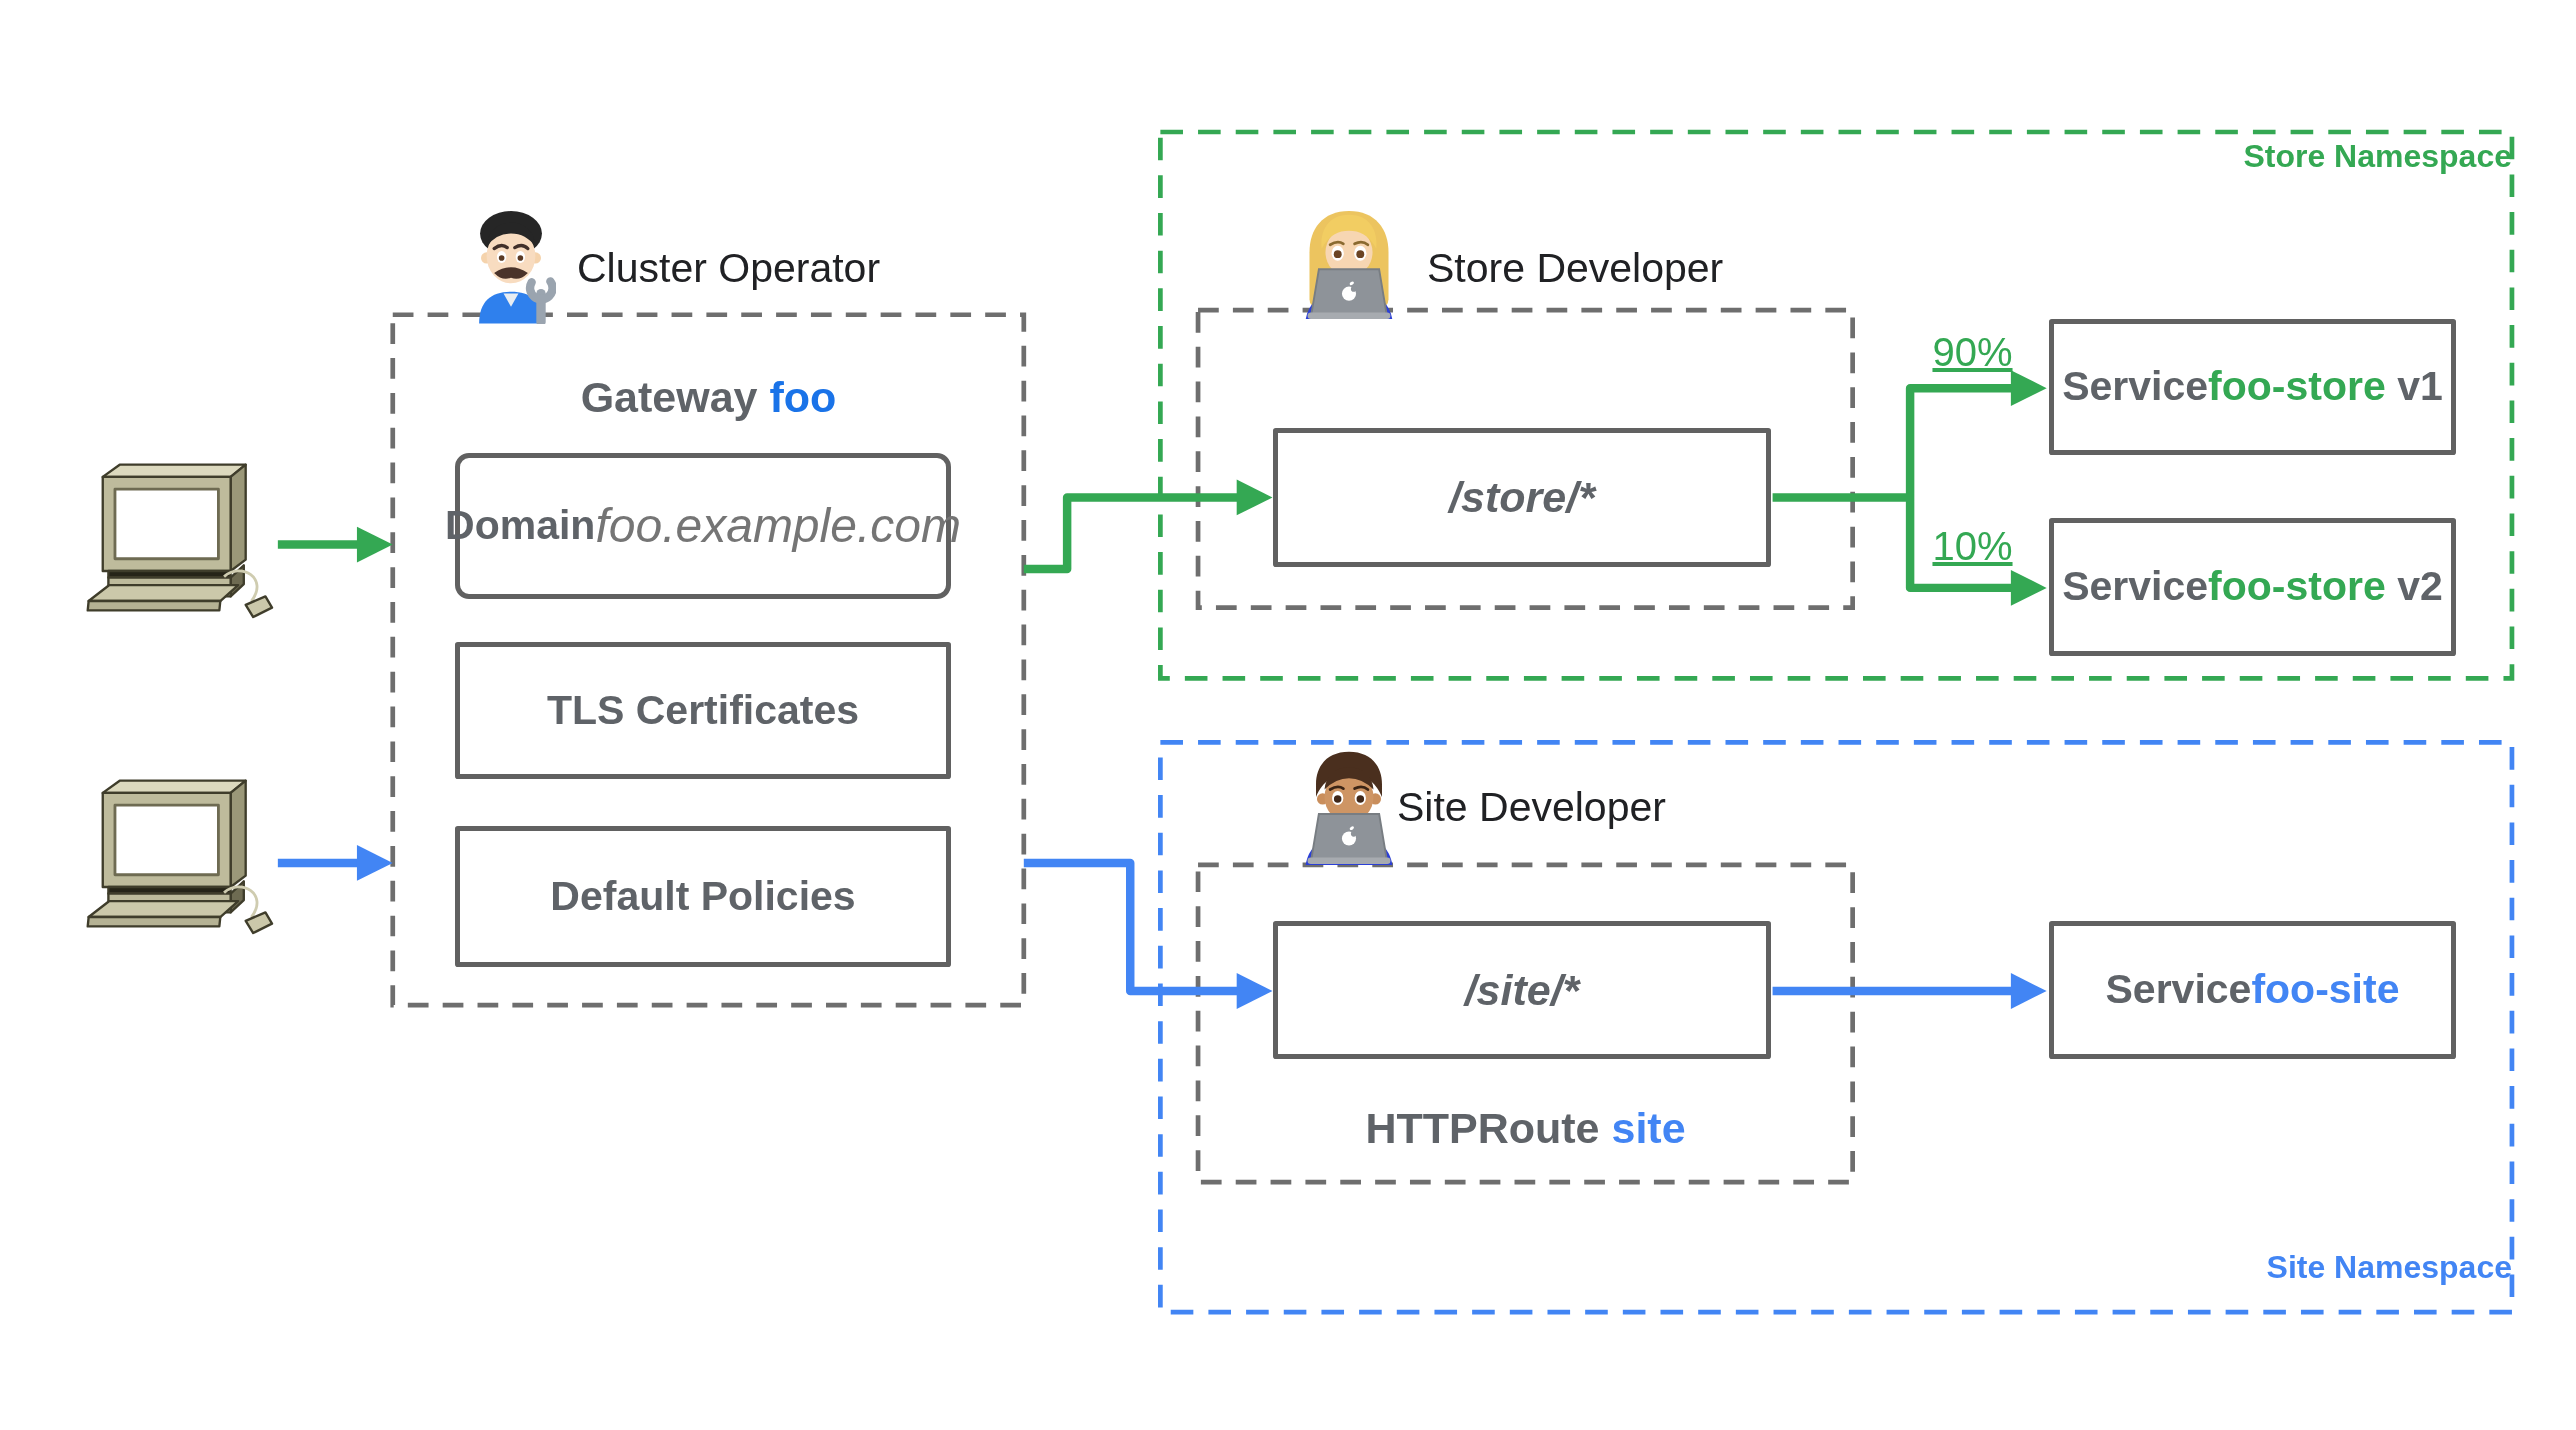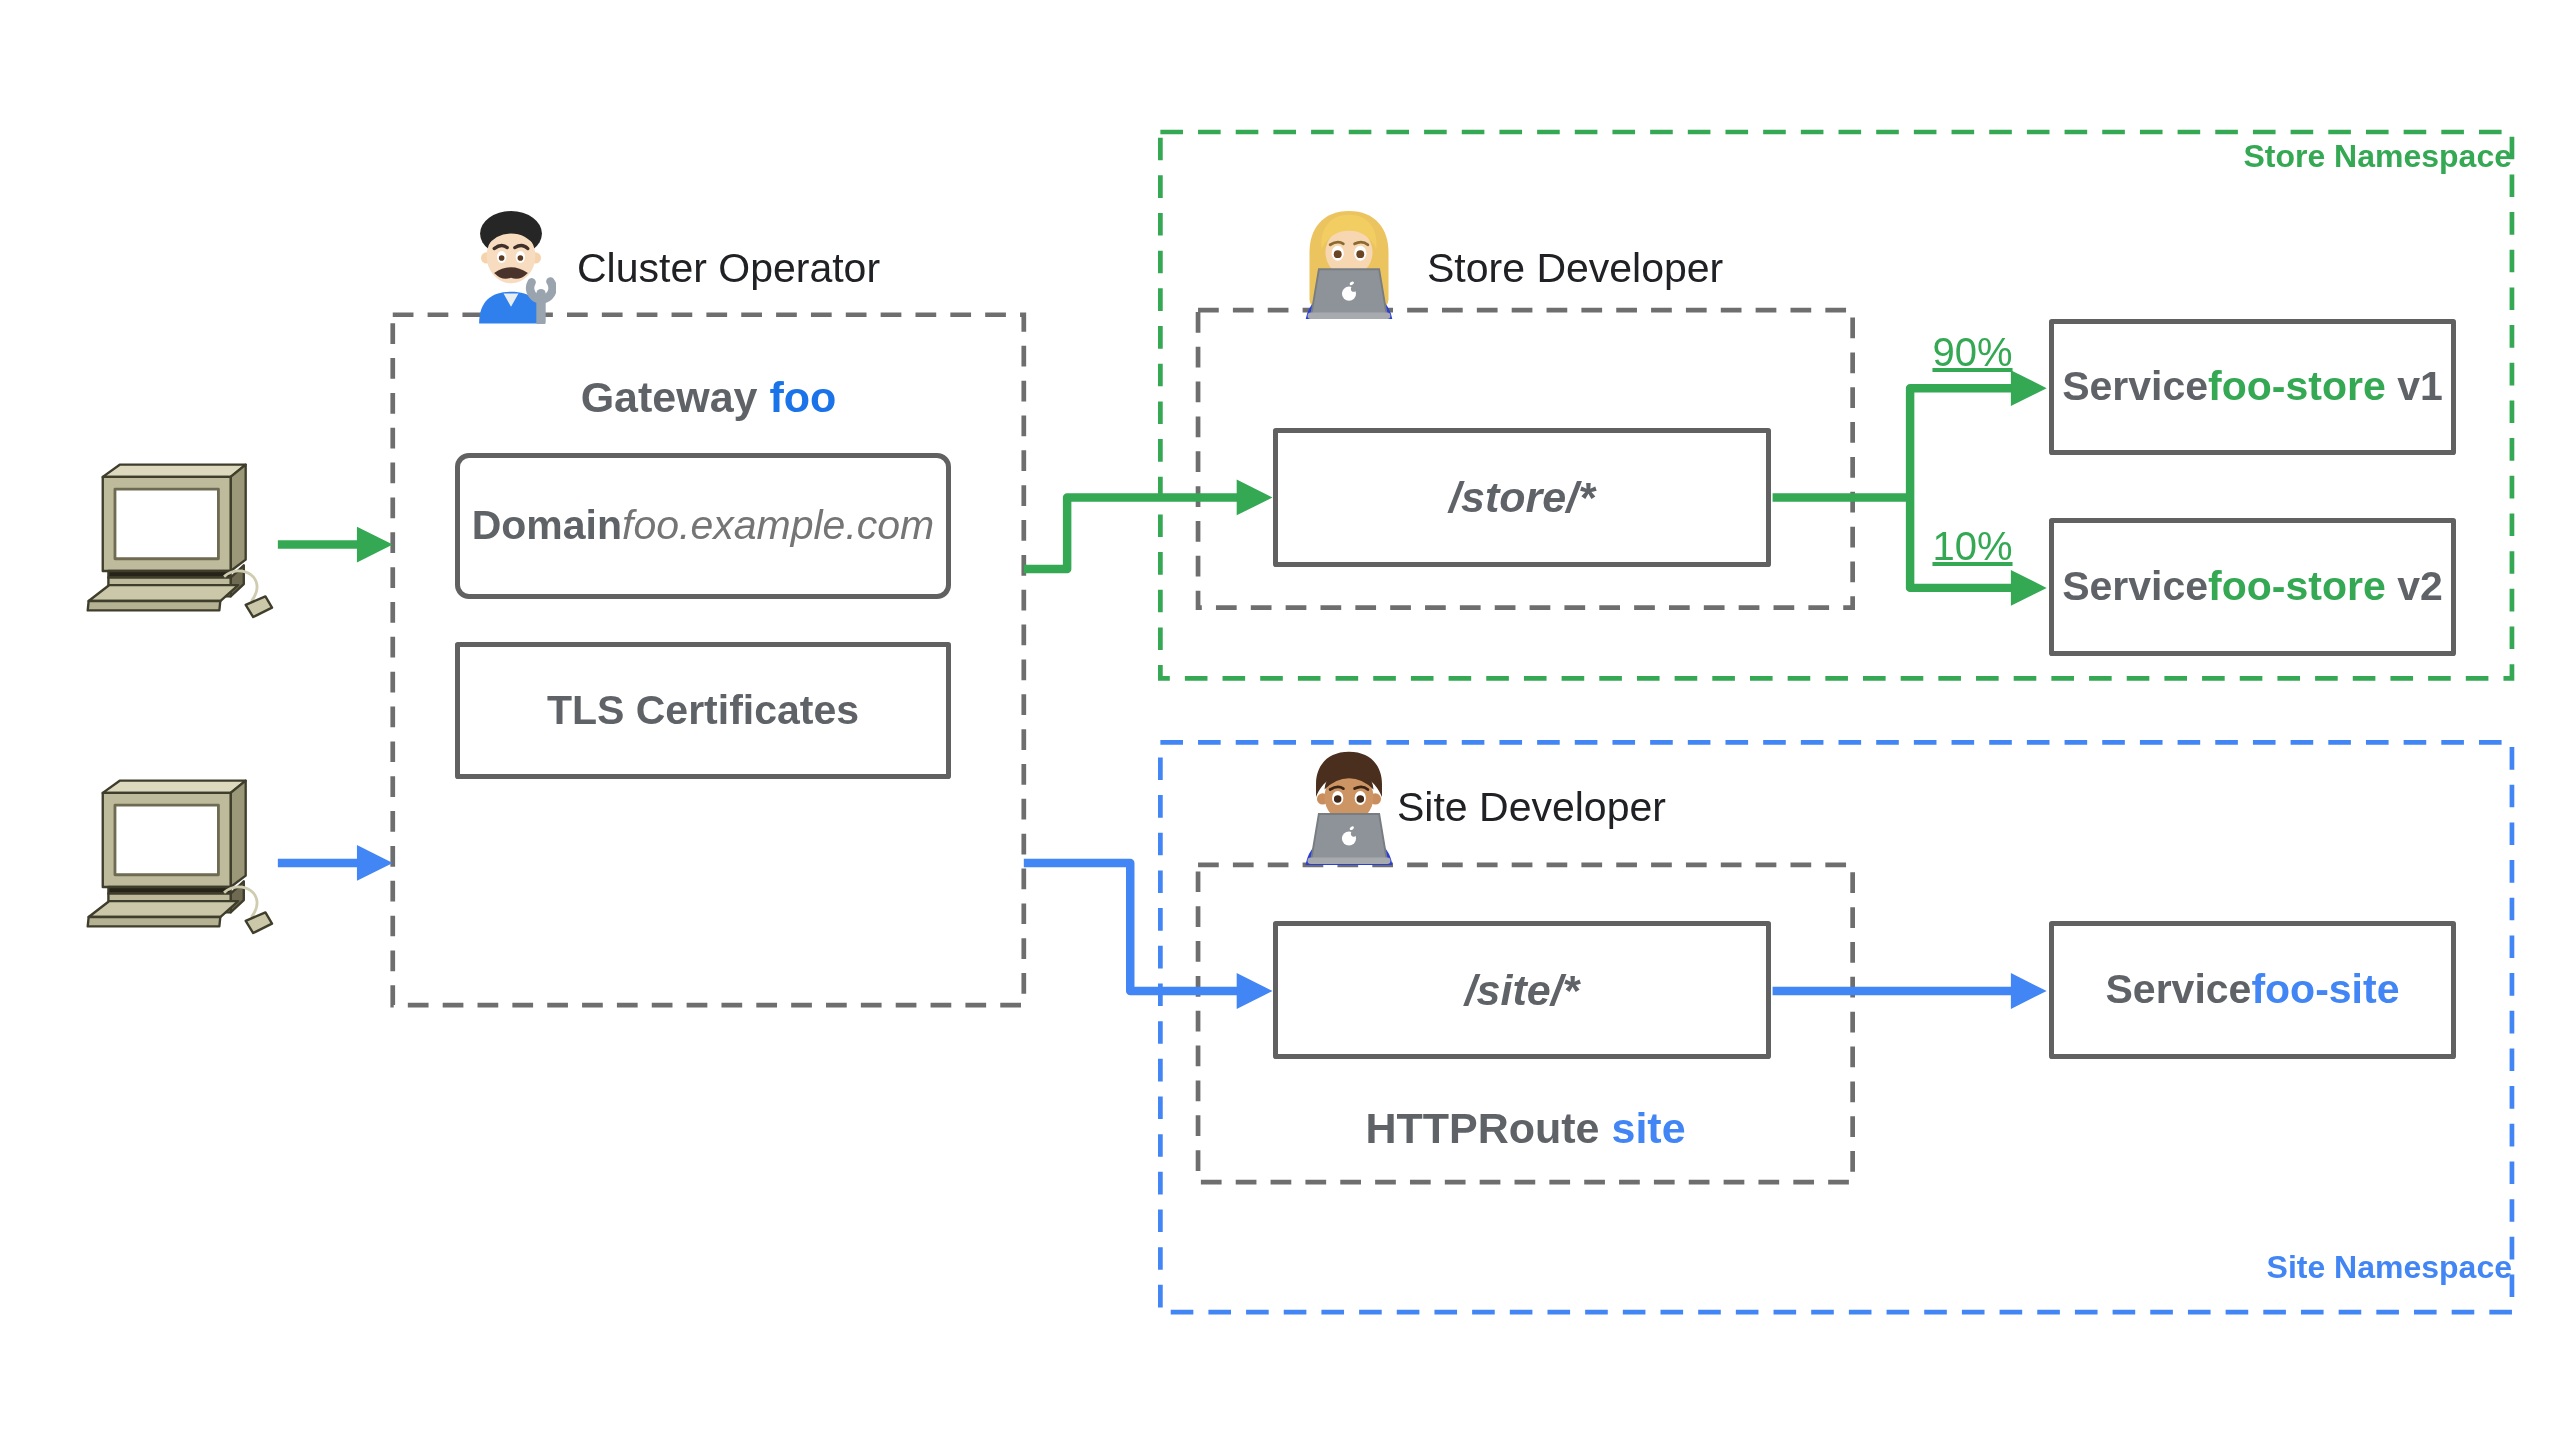--- a/index.html
+++ b/index.html
@@ -2,21 +2,21 @@
 <html style="font-size:15px"><head>
 <meta charset="utf-8">
 <style>
   html,body{margin:0;padding:0;background:#ffffff;}
   #canvas{position:relative;width:2576px;height:1431px;background:#ffffff;overflow:hidden;
           font-family:"Liberation Sans","DejaVu Sans",sans-serif;}
   svg.layer{position:absolute;left:0;top:0;z-index:1;}
   .solid-box{position:absolute;z-index:2;background:#ffffff;border:5.7px solid #616161;border-radius:2.8px;
              display:flex;align-items:center;justify-content:center;text-align:center;}
   .box-title{font-weight:bold;font-size:41px;line-height:1.25;color:#5F6368;}
-  .box-sub{font-style:italic;font-weight:normal;font-size:41px;line-height:1.25;color:#757575;}
+  .box-sub{font-style:italic;font-weight:normal;font-size:48px;line-height:1.25;color:#757575;}
   .route-path{font-weight:bold;font-style:italic;font-size:43px;color:#5F6368;}
   .section-title{position:absolute;z-index:3;font-weight:bold;font-size:43px;color:#5F6368;text-align:center;}
   .person-label{position:absolute;z-index:3;font-size:41px;color:#202124;white-space:nowrap;}
   .ns-label{position:absolute;z-index:3;font-weight:bold;font-size:32px;text-align:right;}
   .pct-label{position:absolute;z-index:3;font-size:40px;color:#34A853;text-align:center;text-decoration:underline;}
   .green{color:#34A853;}
   .blue{color:#4285F4;}
   .blue-dark{color:#1A73E8;}
   .icon{position:absolute;z-index:4;}
   .svc-line{font-weight:bold;font-size:41px;line-height:1.3;color:#5F6368;}
@@ -114,20 +114,23 @@
 
   <div class="solid-box" style="left:455px;top:453px;width:486px;height:136px;border-radius:14px;">
     <div class="box-title">Domain</div>
     <div class="box-sub">foo.example.com</div>
   </div>
 
   <div class="solid-box" style="left:455px;top:642px;width:486px;height:127px;">
     <div class="box-title">TLS Certificates</div>
   </div>
 
+  <div class="solid-box" style="left:455px;top:826px;width:486px;height:131px;">
+    <div class="box-title">Default Policies</div>
+  </div>
 
   <div class="ns-label green" style="left:1160px;top:138px;width:1352px;">Store Namespace</div>
 
   <svg class="icon" style="left:1300px;top:209px;" width="98" height="111" viewBox="0 0 104 118">
     <path d="M52,2 C24,2 10,21 10,46 L10,96 Q10,105 21,105 L83,105 Q94,105 94,96 L94,46 C94,21 80,2 52,2 Z" fill="#ECC45F"></path>
     <path d="M6,117 C9,100 20,92 34,90 L70,90 C84,92 95,100 98,117 Z" fill="#2B3FD6"></path>
     <ellipse cx="52" cy="46" rx="25" ry="26" fill="#F7D6B2"></ellipse>
     <path d="M52,6 C30,6 21,23 23,42 C31,27 41,23 52,23 C63,23 73,27 81,42 C83,23 74,6 52,6 Z" fill="#F2CD62"></path>
     <path d="M32,38 q8,-5 14,-1" stroke="#8A6A30" stroke-width="3" fill="none" stroke-linecap="round"></path>
     <path d="M58,37 q8,-4 14,1" stroke="#8A6A30" stroke-width="3" fill="none" stroke-linecap="round"></path>

